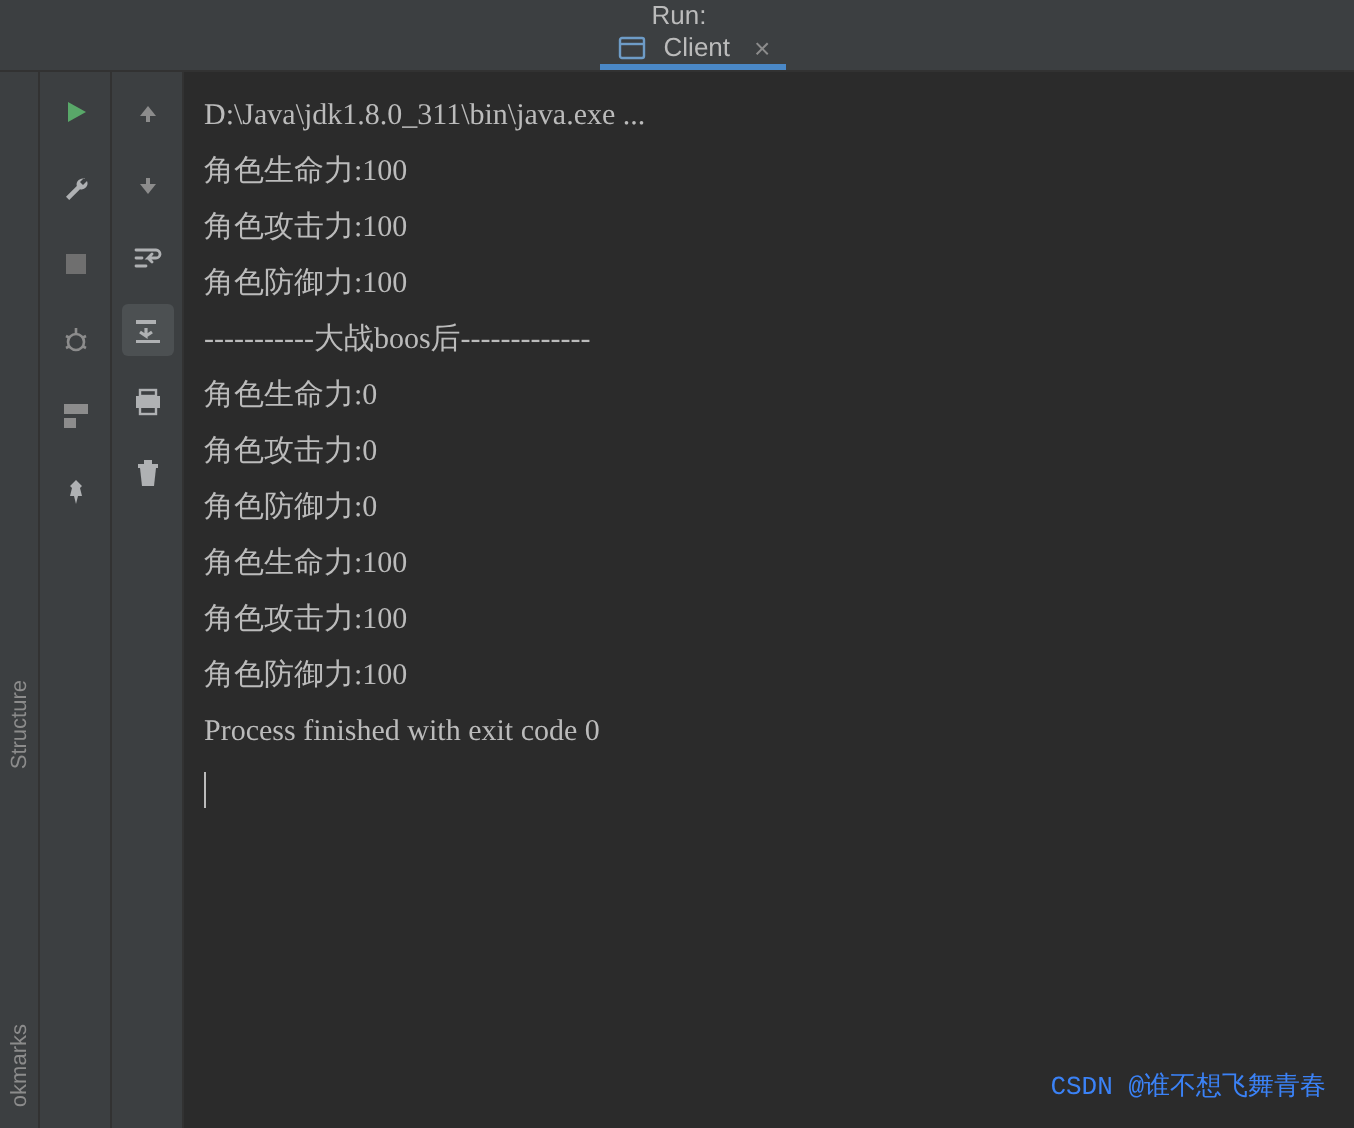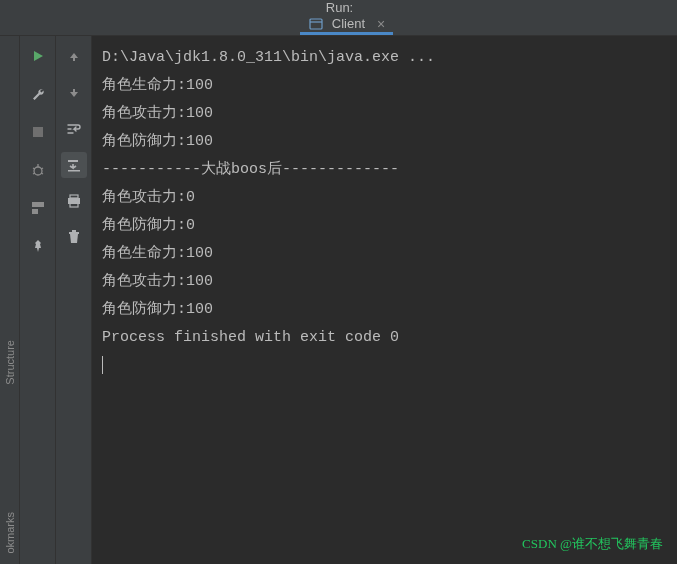--- a/index.html
+++ b/index.html
@@ -122,28 +122,28 @@
       flex: 1;
       background: #2b2b2b;
       padding: 8px 0 8px 10px;
       font-family: "Consolas", "Courier New", monospace;
       font-size: 15px;
       line-height: 28px;
       color: #bbbbbb;
       overflow: hidden;
       position: relative;
     }
-    .console-line { white-space: pre; }
+    .console-line { white-space: pre; font-family: Liberation Serif, serif; }
     .watermark {
       position: absolute;
       bottom: 6px;
       right: 14px;
-      color: #22c55e;
+      color: #3b82f6;
       font-size: 13px;
-      font-family: Liberation Serif, serif;
+      font-family: Liberation Mono, monospace;
     }
     .cursor-line {
       display: inline-block;
       width: 1px;
       height: 18px;
       background: #bbbbbb;
       vertical-align: middle;
     }
     svg { display: block; }
   </style>
@@ -250,20 +250,21 @@
         </svg>
     </div>
   </div>
 
   <div class="console">
     <div class="console-line">D:\Java\jdk1.8.0_311\bin\java.exe ...</div>
     <div class="console-line">角色生命力:100</div>
     <div class="console-line">角色攻击力:100</div>
     <div class="console-line">角色防御力:100</div>
     <div class="console-line">-----------大战boos后-------------</div>
+    <div class="console-line">角色生命力:0</div>
     <div class="console-line">角色攻击力:0</div>
     <div class="console-line">角色防御力:0</div>
     <div class="console-line">角色生命力:100</div>
     <div class="console-line">角色攻击力:100</div>
     <div class="console-line">角色防御力:100</div>
     <div class="console-line"></div>
     <div class="console-line">Process finished with exit code 0</div>
     <div class="console-line"><span class="cursor-line"></span></div>
     <div class="watermark">CSDN @谁不想飞舞青春</div>
   </div>

